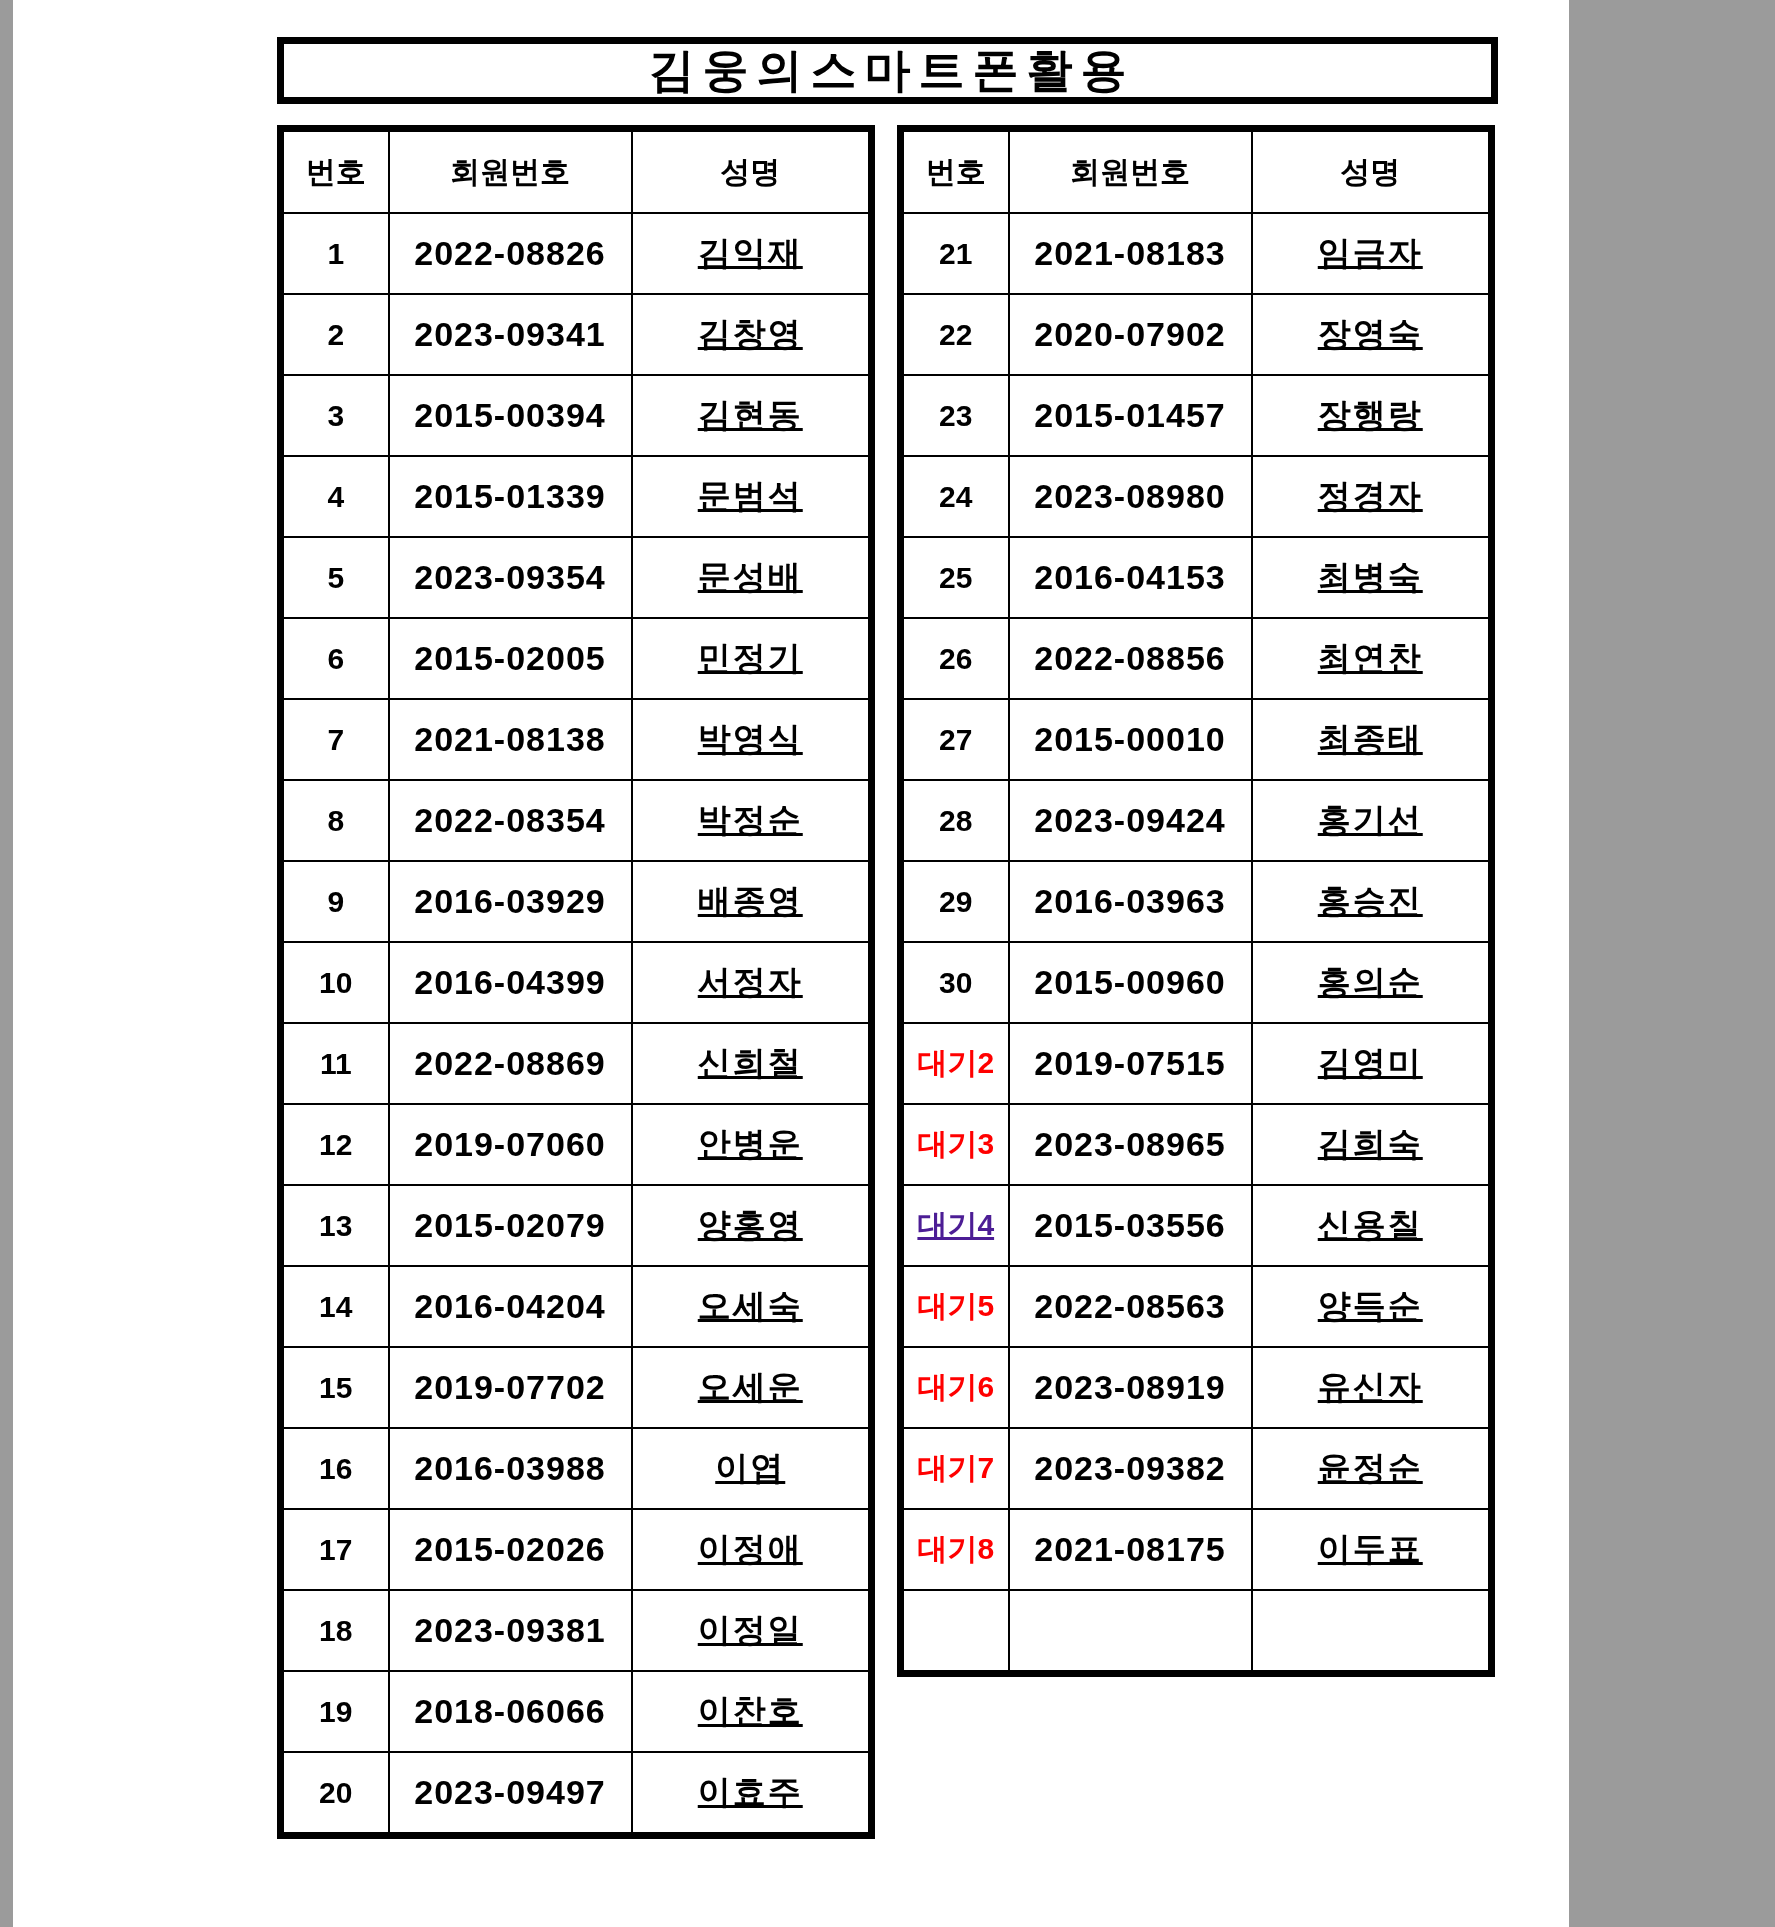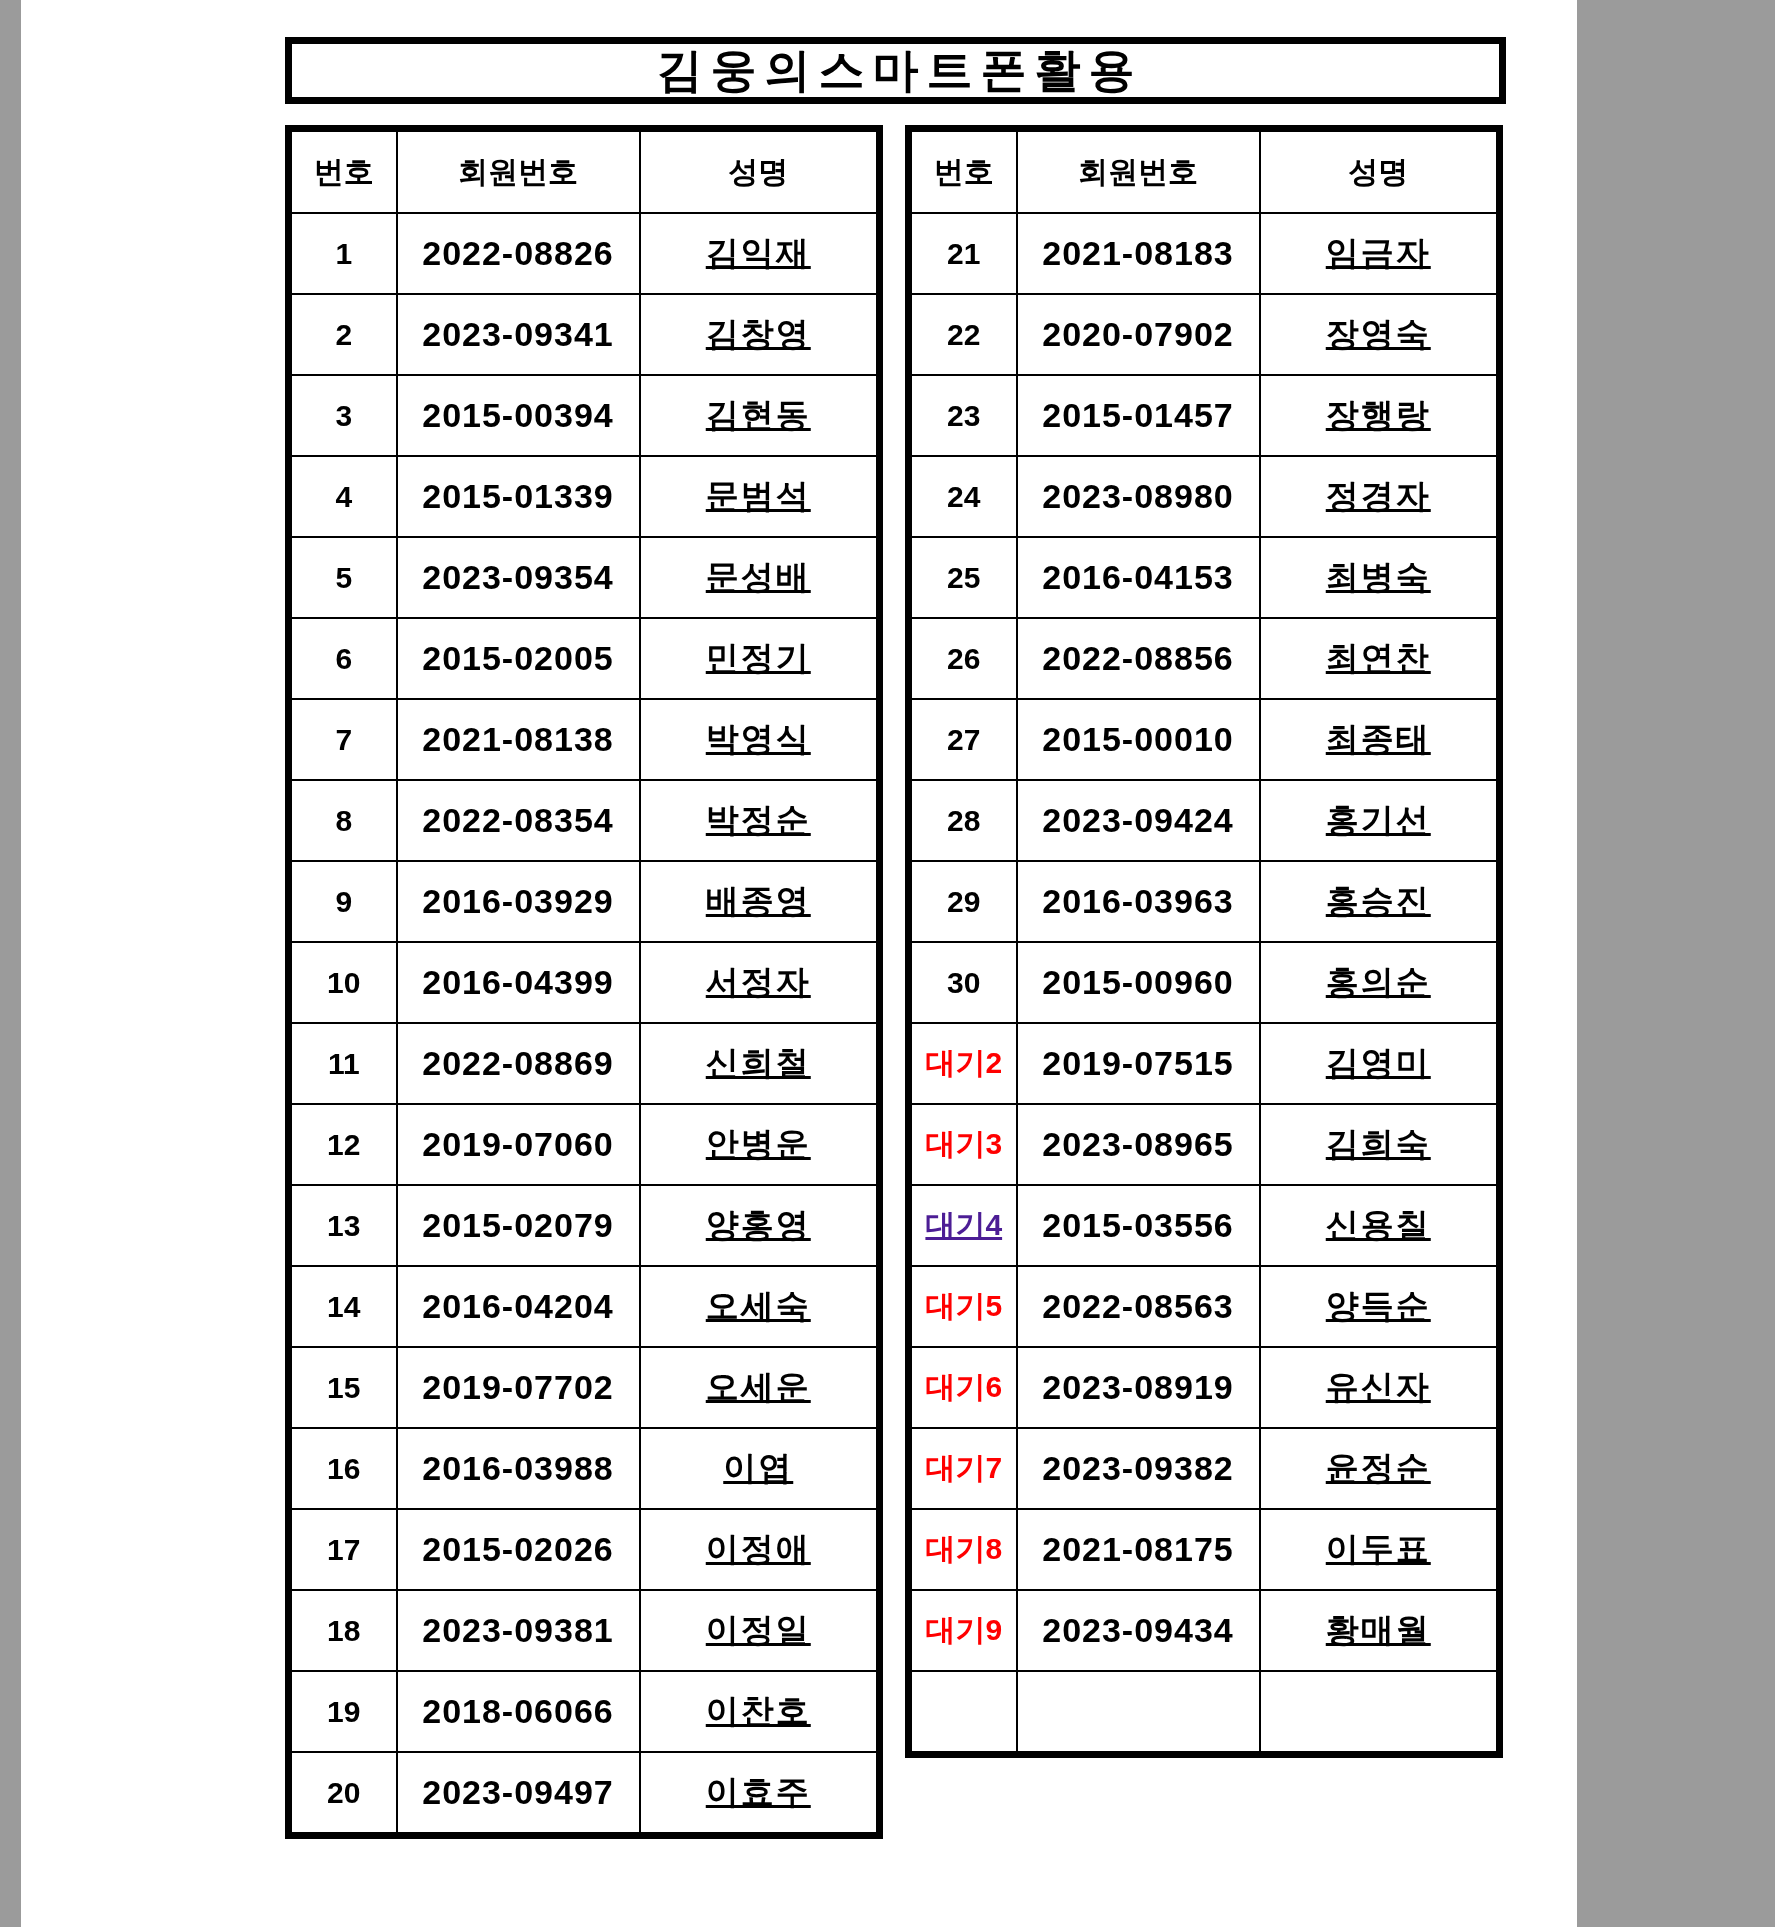--- a/index.html
+++ b/index.html
@@ -8,21 +8,21 @@
     background: #9b9b9b;
     position: relative;
     font-family: "Liberation Sans", "DejaVu Sans", sans-serif;
     color: #000;
   }
   .gutter { position: absolute; top: 0; height: 1927px; background: #9b9b9b; }
   .gutter-left  { left: 0; width: 13px; }
   .gutter-right { left: 1569px; width: 206px; }
 
   .page {
-    position: absolute; left: 21px; top: 0;
+    position: absolute; left: 13px; top: 0;
     width: 1556px; height: 1927px;
     background: #ffffff;
   }
 
   .title-box {
     position: absolute; left: 264px; top: 37px;
     width: 1221px; height: 67px;
     border: 7px solid #000000;
     box-sizing: border-box;
     display: flex; align-items: center; justify-content: center;
@@ -284,25 +284,20 @@
           <td class="col-no wait" style="color: rgb(255, 0, 0);">대기7</td>
           <td class="col-member">2023-09382</td>
           <td class="col-name">윤정순</td>
         </tr>
         <tr>
           <td class="col-no wait" style="color: rgb(255, 0, 0);">대기8</td>
           <td class="col-member">2021-08175</td>
           <td class="col-name">이두표</td>
         </tr>
         <tr>
-          <td class="col-no wait" style="color: rgb(255, 0, 0);">대기9</td>
-          <td class="col-member">2023-09434</td>
-          <td class="col-name">황매월</td>
-        </tr>
-        <tr>
           <td class="col-no"></td>
           <td class="col-member"></td>
           <td class="col-name"></td>
         </tr>
       </tbody>
   </table>
 
 </div>
 
 </body></html>

